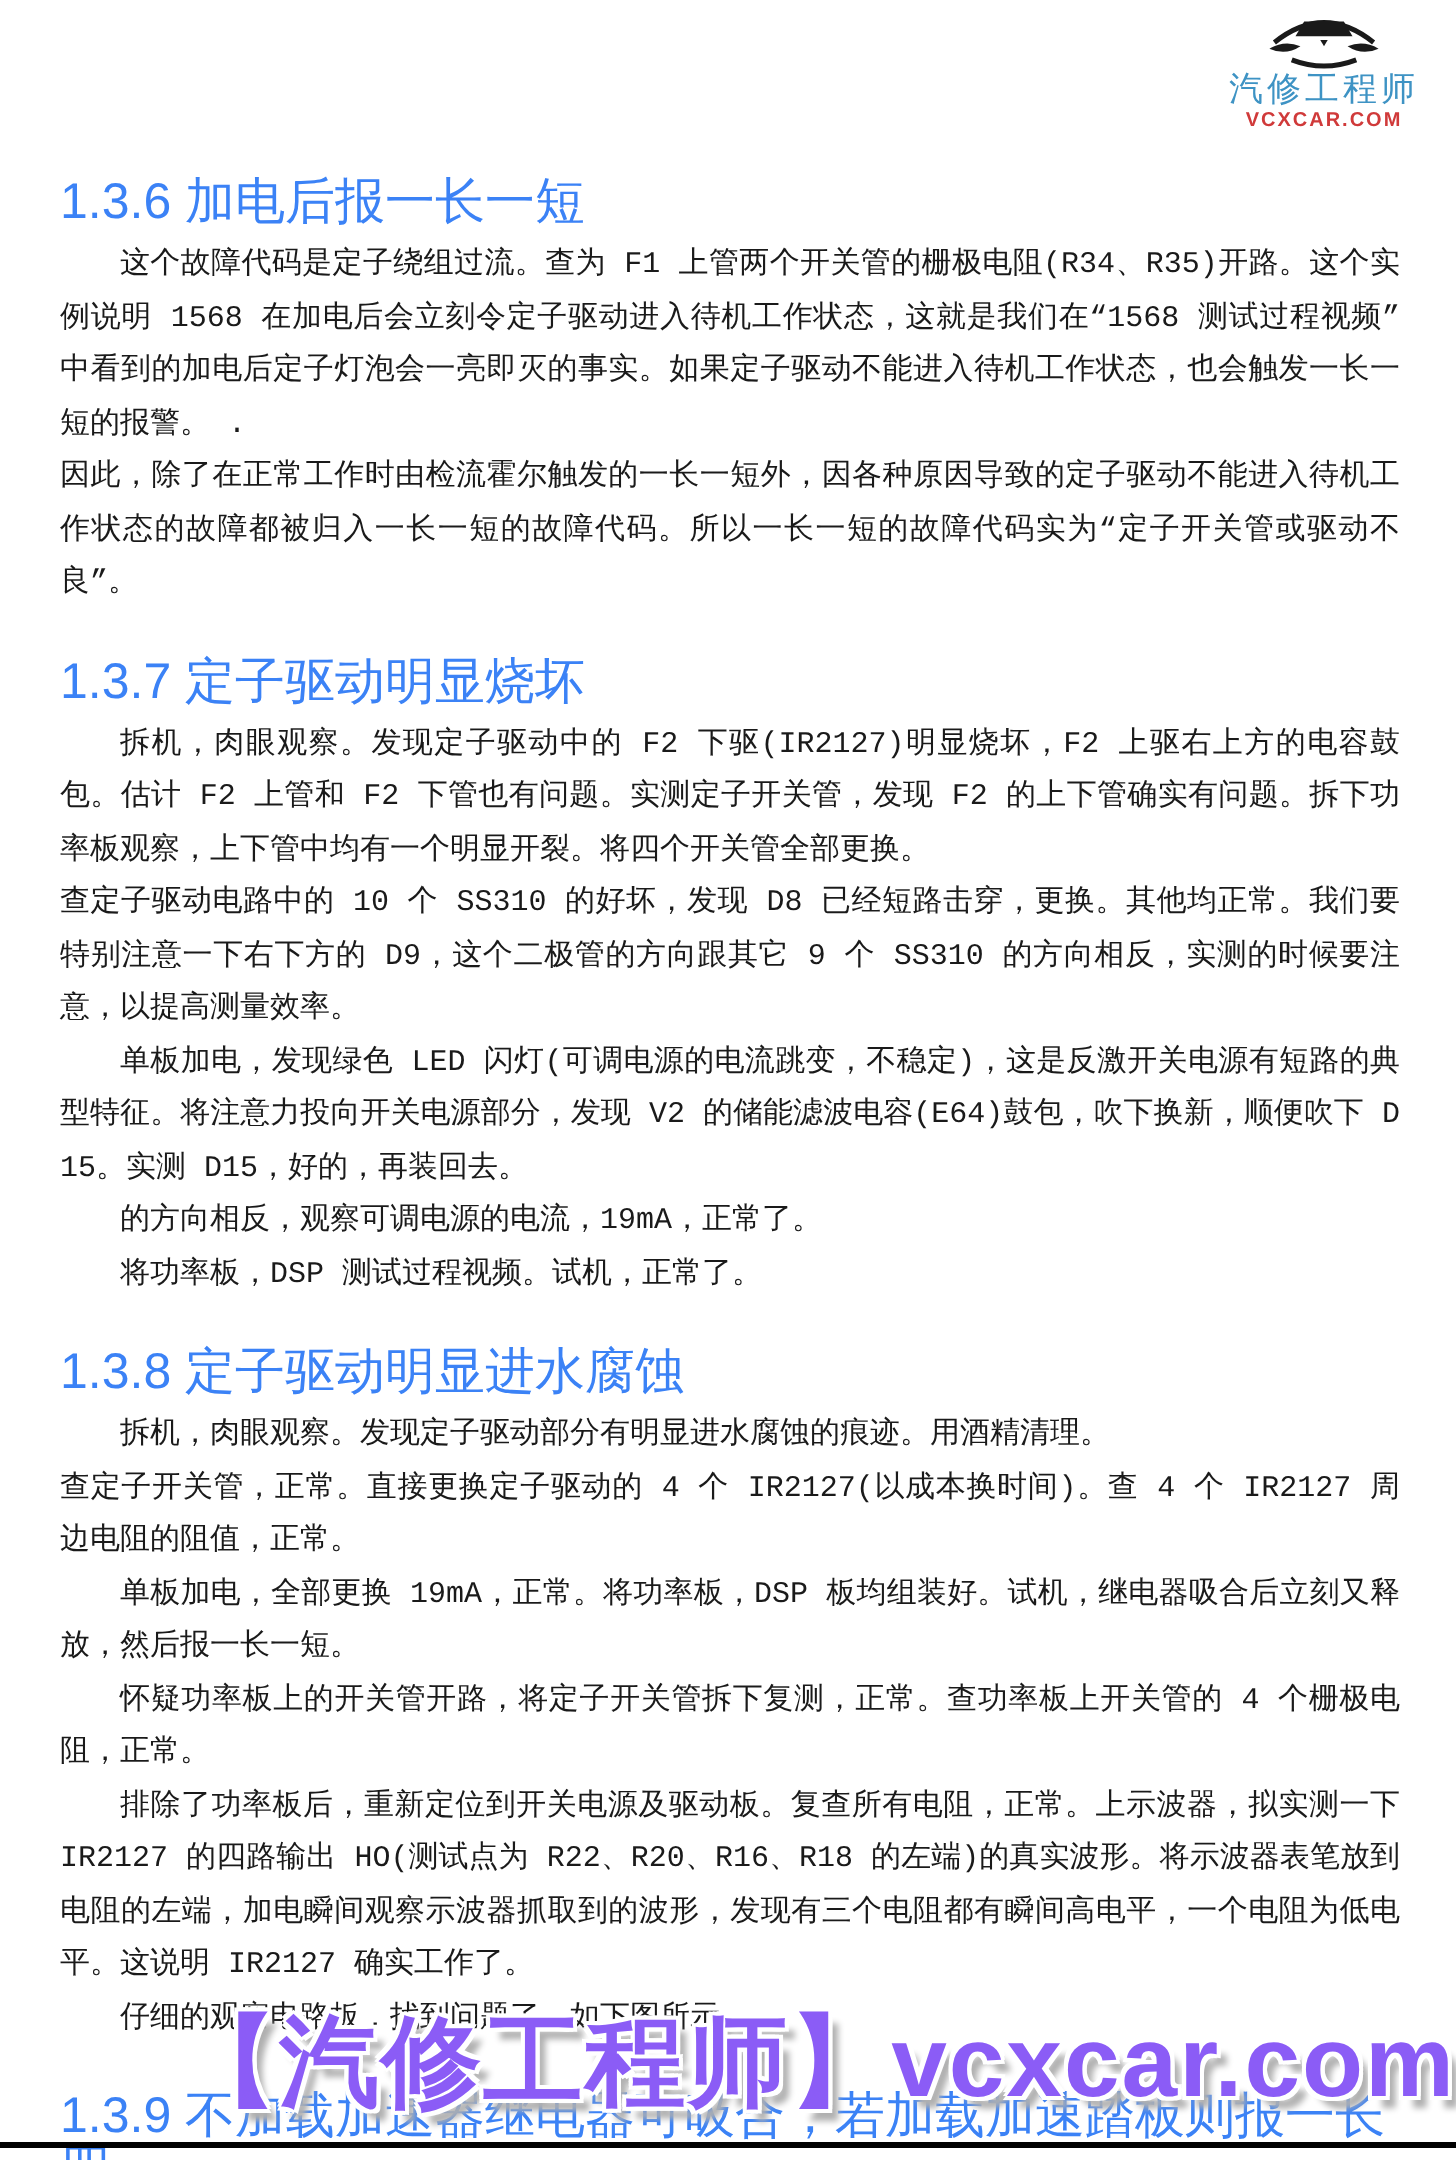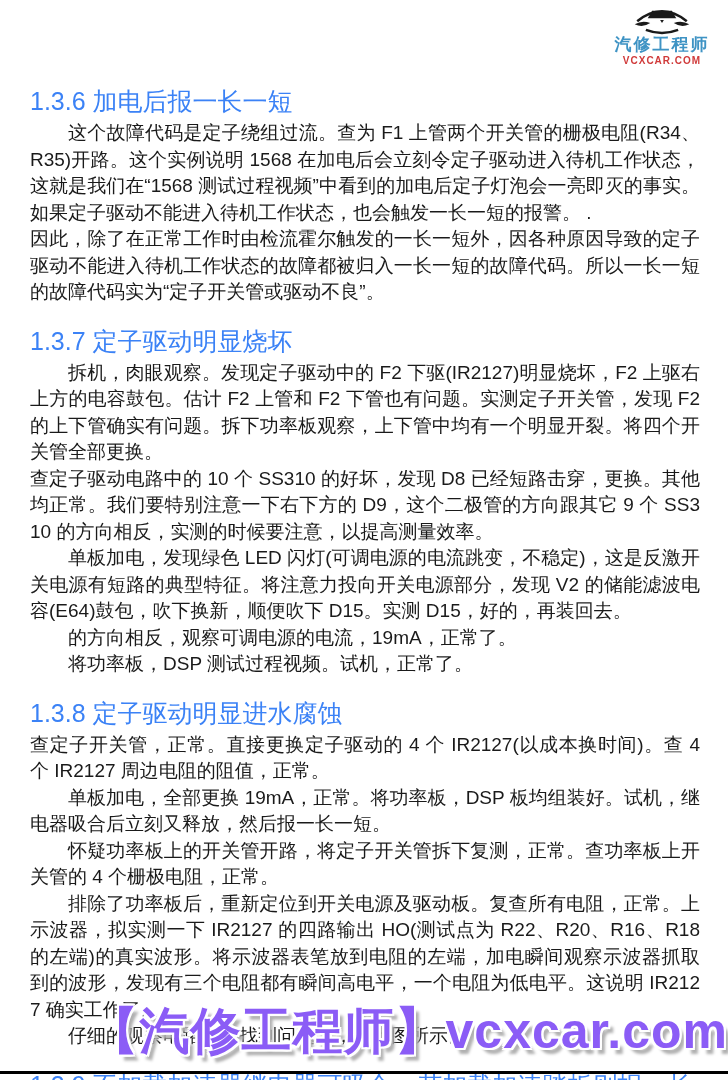--- a/index.html
+++ b/index.html
@@ -11,40 +11,41 @@
     font-family:"Liberation Sans", sans-serif;
     color:#1a1a1a;
   }
   
   .logo{
     position:absolute;top:5px;right:6px;width:120px;
     display:flex;flex-direction:column;align-items:center;
   }
   .logo .car{width:62px;height:30px;display:block;}
   .logo .brand{
-    font-size:17px;font-weight:bold;letter-spacing:2px;
+    font-size:17px;font-weight:normal;letter-spacing:2px;
     line-height:19px;white-space:nowrap;
   }
   .logo .site{
     font-size:10px;font-weight:bold;letter-spacing:1px;
     line-height:12px;margin-top:1px;white-space:nowrap;
   }
   
   main{
     position:absolute;top:88px;left:30px;right:28px;
   }
   h2.sec{
     font-size:25px;font-weight:normal;color:#3b82f6;
     margin:22px 0 6px 0;line-height:26px;
   }
   h2.sec:first-child{margin-top:0;}
   p.para{
-    margin:0;font-size:19px;line-height:26.5px;
+    margin:0;font-size:15px;line-height:26.5px;
     text-align:justify;text-justify:inter-ideograph;
     word-break:break-all;
+    font-family:Liberation Mono, monospace;
   }
   p.para.indent{text-indent:2em;}
   
   .banner{
     position:absolute;top:998px;left:0;right:0;
     text-align:center;white-space:nowrap;
     font-size:50px;font-weight:900;letter-spacing:1px;
     color:#e60000;
     text-shadow:
       -2px -2px 0 #ffffff, 2px -2px 0 #ffffff,
@@ -82,20 +83,21 @@
       <h2 class="sec">1.3.6 加电后报一长一短</h2>
       <p class="para indent">这个故障代码是定子绕组过流。查为 F1 上管两个开关管的栅极电阻(R34、R35)开路。这个实例说明 1568 在加电后会立刻令定子驱动进入待机工作状态，这就是我们在“1568 测试过程视频”中看到的加电后定子灯泡会一亮即灭的事实。如果定子驱动不能进入待机工作状态，也会触发一长一短的报警。 .</p>
       <p class="para">因此，除了在正常工作时由检流霍尔触发的一长一短外，因各种原因导致的定子驱动不能进入待机工作状态的故障都被归入一长一短的故障代码。所以一长一短的故障代码实为“定子开关管或驱动不良”。</p>
       <h2 class="sec">1.3.7 定子驱动明显烧坏</h2>
       <p class="para indent">拆机，肉眼观察。发现定子驱动中的 F2 下驱(IR2127)明显烧坏，F2 上驱右上方的电容鼓包。估计 F2 上管和 F2 下管也有问题。实测定子开关管，发现 F2 的上下管确实有问题。拆下功率板观察，上下管中均有一个明显开裂。将四个开关管全部更换。</p>
       <p class="para">查定子驱动电路中的 10 个 SS310 的好坏，发现 D8 已经短路击穿，更换。其他均正常。我们要特别注意一下右下方的 D9，这个二极管的方向跟其它 9 个 SS310 的方向相反，实测的时候要注意，以提高测量效率。</p>
       <p class="para indent">单板加电，发现绿色 LED 闪灯(可调电源的电流跳变，不稳定)，这是反激开关电源有短路的典型特征。将注意力投向开关电源部分，发现 V2 的储能滤波电容(E64)鼓包，吹下换新，顺便吹下 D15。实测 D15，好的，再装回去。</p>
       <p class="para indent">的方向相反，观察可调电源的电流，19mA，正常了。</p>
       <p class="para indent">将功率板，DSP 测试过程视频。试机，正常了。</p>
       <h2 class="sec">1.3.8 定子驱动明显进水腐蚀</h2>
+      <p class="para indent">拆机，肉眼观察。发现定子驱动部分有明显进水腐蚀的痕迹。用酒精清理。</p>
       <p class="para">查定子开关管，正常。直接更换定子驱动的 4 个 IR2127(以成本换时间)。查 4 个 IR2127 周边电阻的阻值，正常。</p>
       <p class="para indent">单板加电，全部更换 19mA，正常。将功率板，DSP 板均组装好。试机，继电器吸合后立刻又释放，然后报一长一短。</p>
       <p class="para indent">怀疑功率板上的开关管开路，将定子开关管拆下复测，正常。查功率板上开关管的 4 个栅极电阻，正常。</p>
       <p class="para indent">排除了功率板后，重新定位到开关电源及驱动板。复查所有电阻，正常。上示波器，拟实测一下 IR2127 的四路输出 HO(测试点为 R22、R20、R16、R18 的左端)的真实波形。将示波器表笔放到电阻的左端，加电瞬间观察示波器抓取到的波形，发现有三个电阻都有瞬间高电平，一个电阻为低电平。这说明 IR2127 确实工作了。</p>
       <p class="para indent">仔细的观察电路板，找到问题了，如下图所示。</p>
       <h2 class="sec">1.3.9 不加载加速器继电器可吸合，若加载加速踏板则报一长四</h2>
     </main>
 
   <div class="banner" style="color: #8b5cf6; text-align: right;">【汽修工程师】vcxcar.com</div>
   <div class="bottom-rule"></div>

